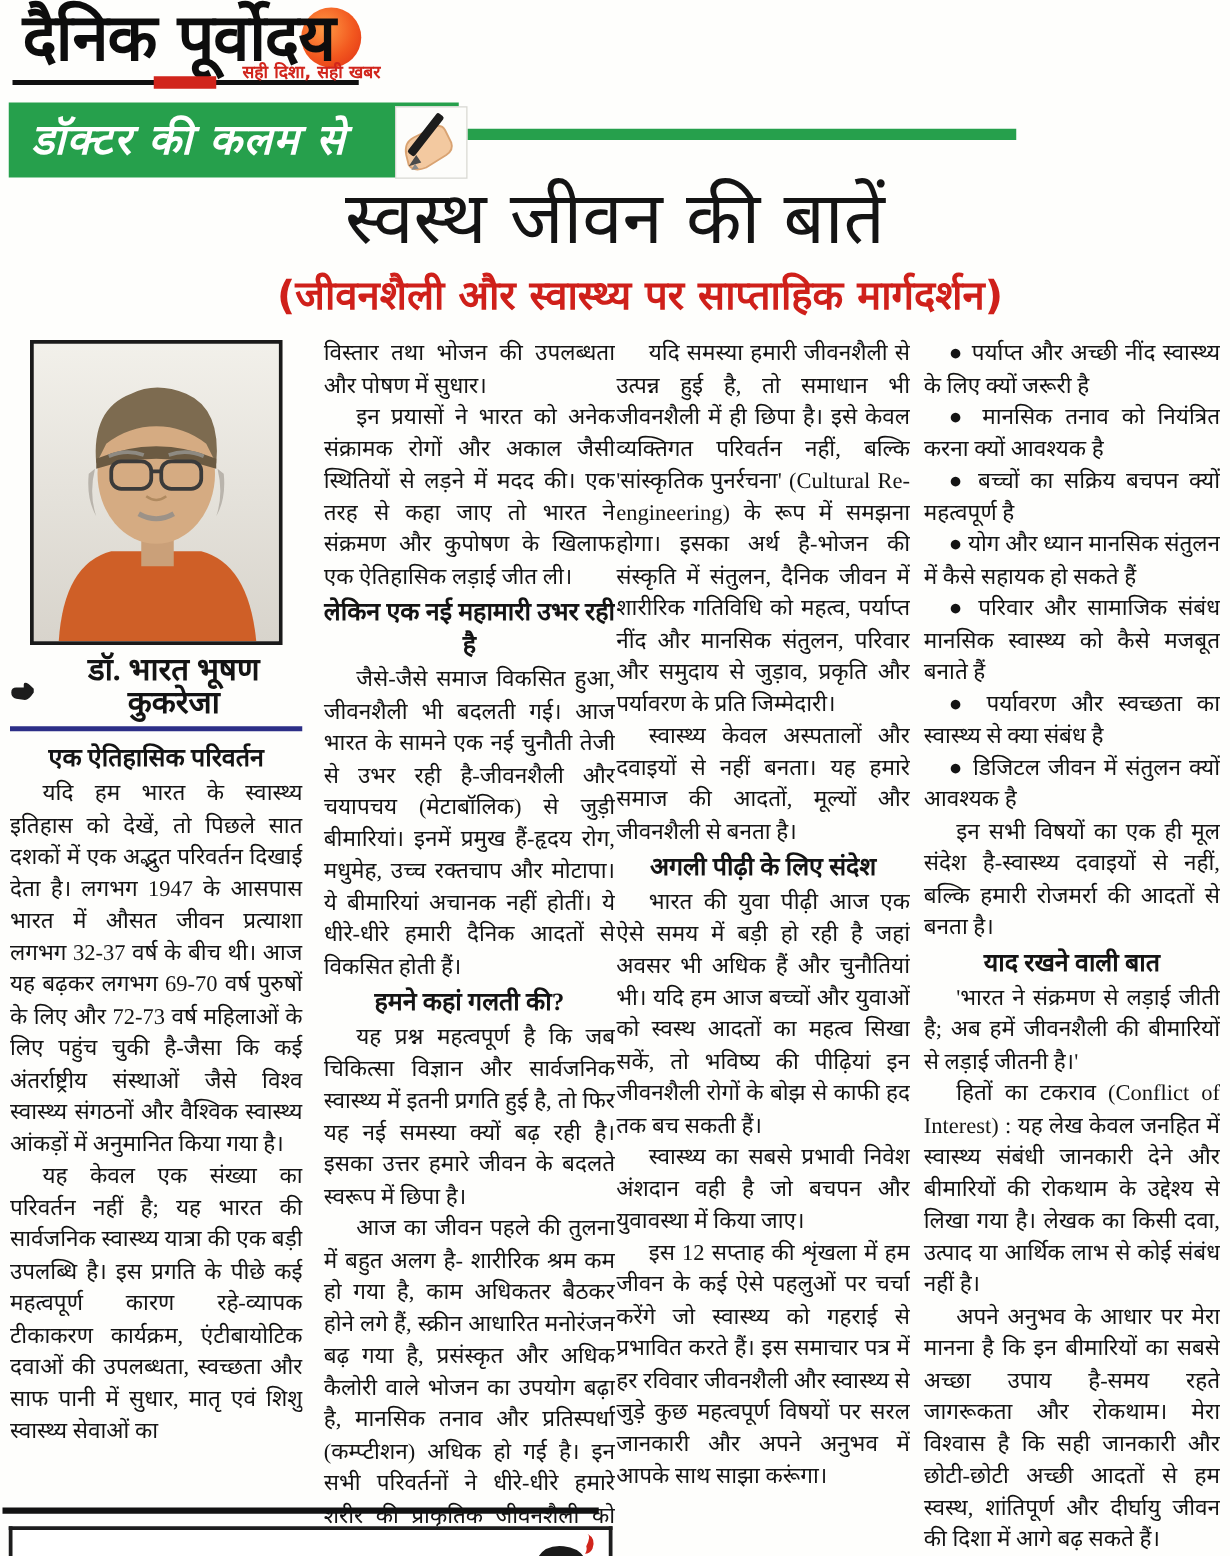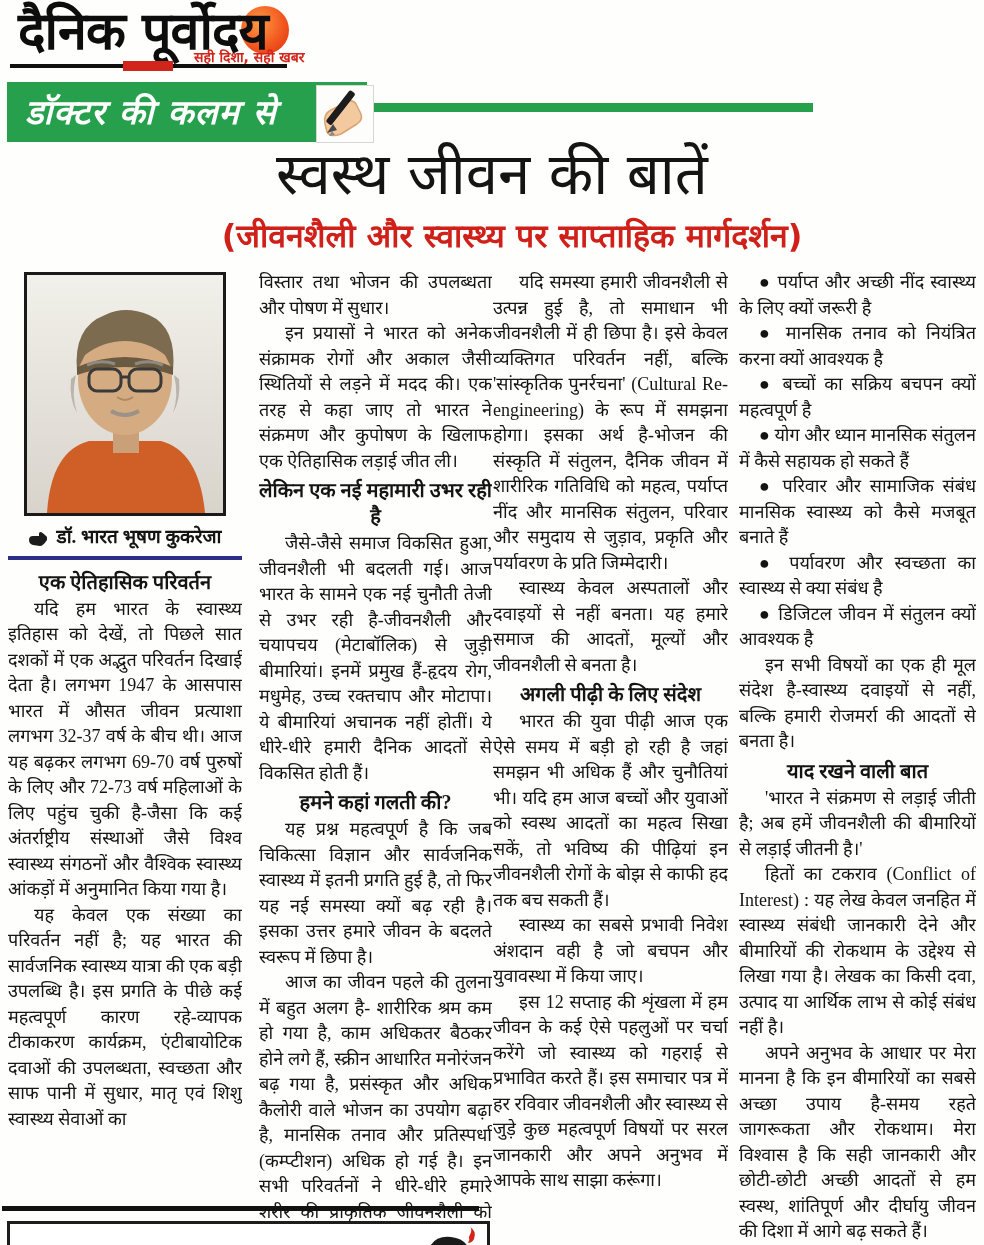--- a/index.html
+++ b/index.html
@@ -42,21 +42,21 @@
   .para   { margin:0; text-indent:26px; }
   .cont   { margin:0; text-indent:0; }
   .bullet { margin:0; text-indent:20px; }
   .subhead { margin:3px 0 2px 0; text-align:center; font-weight:bold; font-size:20px; line-height:26px; text-indent:0; }
   .leadword { font-weight:bold; font-size:21px; }
 
   
   .photo-frame { width:196px; height:238px; margin:2px auto 8px auto; border:3px solid #1a1a1a;
                  background:#e9e7e2; overflow:hidden; }
   .caption { display:flex; justify-content:center; align-items:center; gap:8px;
-             font-weight:bold; font-size:19px; margin:0 0 6px 0; text-align:center; }
+             font-weight:bold; font-size:25px; margin:0 0 6px 0; text-align:center; }
   .hand-icon { flex:0 0 auto; width:20px; height:16px; }
   .blue-rule { height:4px; background:#2c2f87; margin:2px 0 9px 0; }
 
   
   .bottom-rule { position:absolute; left:2px; top:1206px; width:477px; height:5px; background:#121212; }
   .bottom-box  { position:absolute; left:7px; top:1221px; width:477px; height:24px; background:#ffffff;
                  border:3px solid #1d1d1d; border-bottom:none; overflow:hidden; }
   .bottom-logo { position:absolute; right:10px; top:3px; width:64px; height:40px; }
 </style>
 </head>
@@ -134,21 +134,21 @@
     <p class="subhead">हमने कहां गलती की?</p>
     <p class="para">यह प्रश्न महत्वपूर्ण है कि जब चिकित्सा विज्ञान और सार्वजनिक स्वास्थ्य में इतनी प्रगति हुई है, तो फिर यह नई समस्या क्यों बढ़ रही है। इसका उत्तर हमारे जीवन के बदलते स्वरूप में छिपा है।</p>
     <p class="para">आज का जीवन पहले की तुलना में बहुत अलग है- शारीरिक श्रम कम हो गया है, काम अधिकतर बैठकर होने लगे हैं, स्क्रीन आधारित मनोरंजन बढ़ गया है, प्रसंस्कृत और अधिक कैलोरी वाले भोजन का उपयोग बढ़ा है, मानसिक तनाव और प्रतिस्पर्धा (कम्प्टीशन) अधिक हो गई है। इन सभी परिवर्तनों ने धीरे-धीरे हमारे शरीर की प्राकृतिक जीवनशैली को प्रभावित किया है।</p>
 
   </div>
 
   <div class="col" id="col3">
     <p class="para">यदि समस्या हमारी जीवनशैली से उत्पन्न हुई है, तो समाधान भी जीवनशैली में ही छिपा है। इसे केवल व्यक्तिगत परिवर्तन नहीं, बल्कि 'सांस्कृतिक पुनर्रचना' (Cultural Re-engineering) के रूप में समझना होगा। इसका अर्थ है-भोजन की संस्कृति में संतुलन, दैनिक जीवन में शारीरिक गतिविधि को महत्व, पर्याप्त नींद और मानसिक संतुलन, परिवार और समुदाय से जुड़ाव, प्रकृति और पर्यावरण के प्रति जिम्मेदारी।</p>
     <p class="para">स्वास्थ्य केवल अस्पतालों और दवाइयों से नहीं बनता। यह हमारे समाज की आदतों, मूल्यों और जीवनशैली से बनता है।</p>
     <p class="subhead">अगली पीढ़ी के लिए संदेश</p>
-    <p class="para">भारत की युवा पीढ़ी आज एक ऐसे समय में बड़ी हो रही है जहां समझन भी अधिक हैं और चुनौतियां भी। यदि हम आज बच्चों और युवाओं को स्वस्थ आदतों का महत्व सिखा सकें, तो भविष्य की पीढ़ियां इन जीवनशैली रोगों के बोझ से काफी हद तक बच सकती हैं।</p>
+    <p class="para">भारत की युवा पीढ़ी आज एक ऐसे समय में बड़ी हो रही है जहां अवसर भी अधिक हैं और चुनौतियां भी। यदि हम आज बच्चों और युवाओं को स्वस्थ आदतों का महत्व सिखा सकें, तो भविष्य की पीढ़ियां इन जीवनशैली रोगों के बोझ से काफी हद तक बच सकती हैं।</p>
     <p class="para">स्वास्थ्य का सबसे प्रभावी निवेश अंशदान वही है जो बचपन और युवावस्था में किया जाए।</p>
     <p class="para">इस 12 सप्ताह की शृंखला में हम जीवन के कई ऐसे पहलुओं पर चर्चा करेंगे जो स्वास्थ्य को गहराई से प्रभावित करते हैं। इस समाचार पत्र में हर रविवार जीवनशैली और स्वास्थ्य से जुड़े कुछ महत्वपूर्ण विषयों पर सरल जानकारी और अपने अनुभव में आपके साथ साझा करूंगा।</p>
 
   </div>
 
   <div class="col" id="col4">
     <p class="bullet">● पर्याप्त और अच्छी नींद स्वास्थ्य के लिए क्यों जरूरी है</p>
     <p class="bullet">● मानसिक तनाव को नियंत्रित करना क्यों आवश्यक है</p>
     <p class="bullet">● बच्चों का सक्रिय बचपन क्यों महत्वपूर्ण है</p>
     <p class="bullet">● योग और ध्यान मानसिक संतुलन में कैसे सहायक हो सकते हैं</p>

